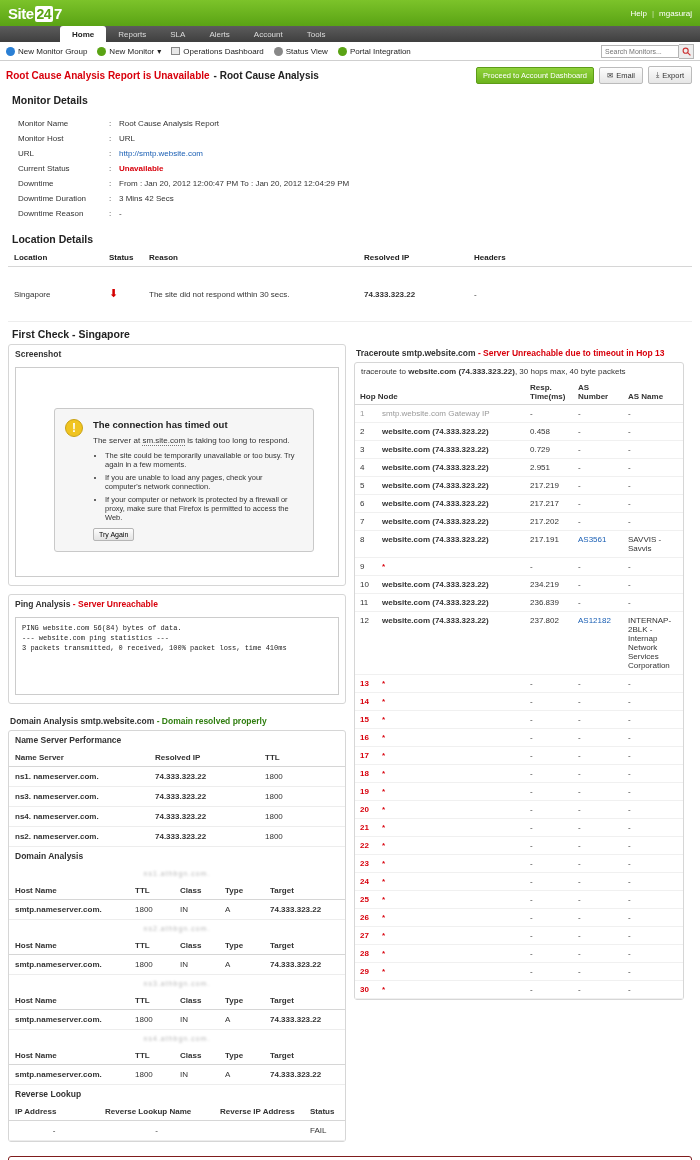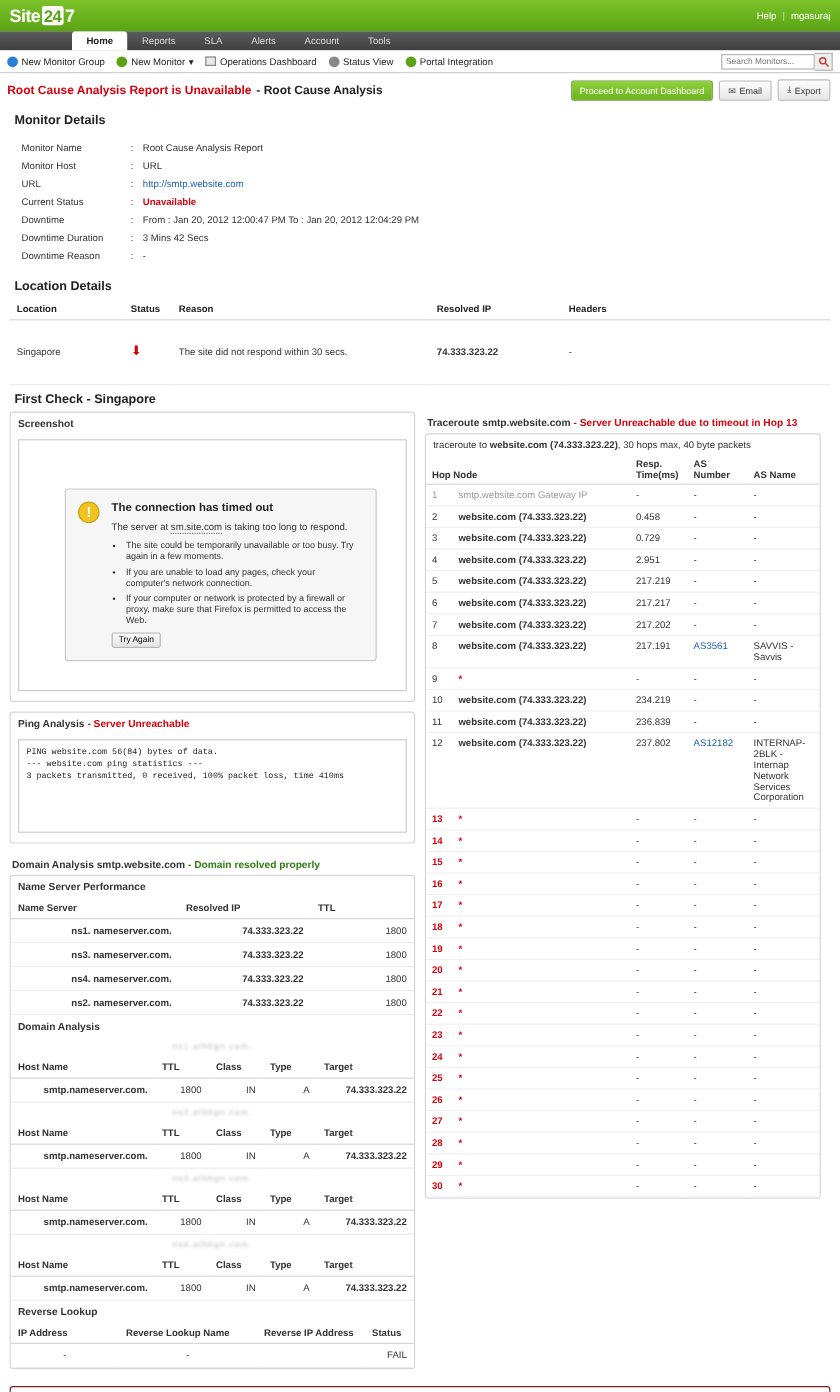--- a/index.html
+++ b/index.html
@@ -84,21 +84,21 @@
   .tr-table { width:100%; border-collapse:collapse; font-size:8px;}
   .tr-table th { text-align:left; font-weight:bold; padding:3px 5px; border-bottom:1px solid #d6d6d6; vertical-align:bottom;}
   .tr-table td { padding:4px 5px; border-bottom:1px solid #f0f0f0; vertical-align:top;}
   .tr-table td.hop { width:22px; }
   .hop-red { color:#d8000c; font-weight:bold;}
   .star { color:#d8000c; font-weight:bold;}
   .muted { color:#999; }
   
   .dn-table { width:100%; border-collapse:collapse; font-size:8px;}
   .dn-table th { text-align:left; padding:4px 6px; border-bottom:1px solid #d6d6d6; font-weight:bold;}
-  .dn-table td { padding:5px 6px; border-bottom:1px solid #ededed;text-align:right;}
+  .dn-table td { padding:5px 6px; border-bottom:1px solid #ededed;}
   .blur { text-align:center; padding:5px; color:#b9b9b9; font-size:7px; letter-spacing:1px; filter:blur(1.2px);}
   
   .concl { border:1px solid #7f1d1d; border-radius:3px; margin:6px 0 0 0; padding:6px 8px;}
   .concl h4 { margin:0 0 6px 0; font-size:9px;}
   .concl p { margin:0; font-size:8px;}
 </style>
 </head>
 <body>
 
 <div class="topbar">

